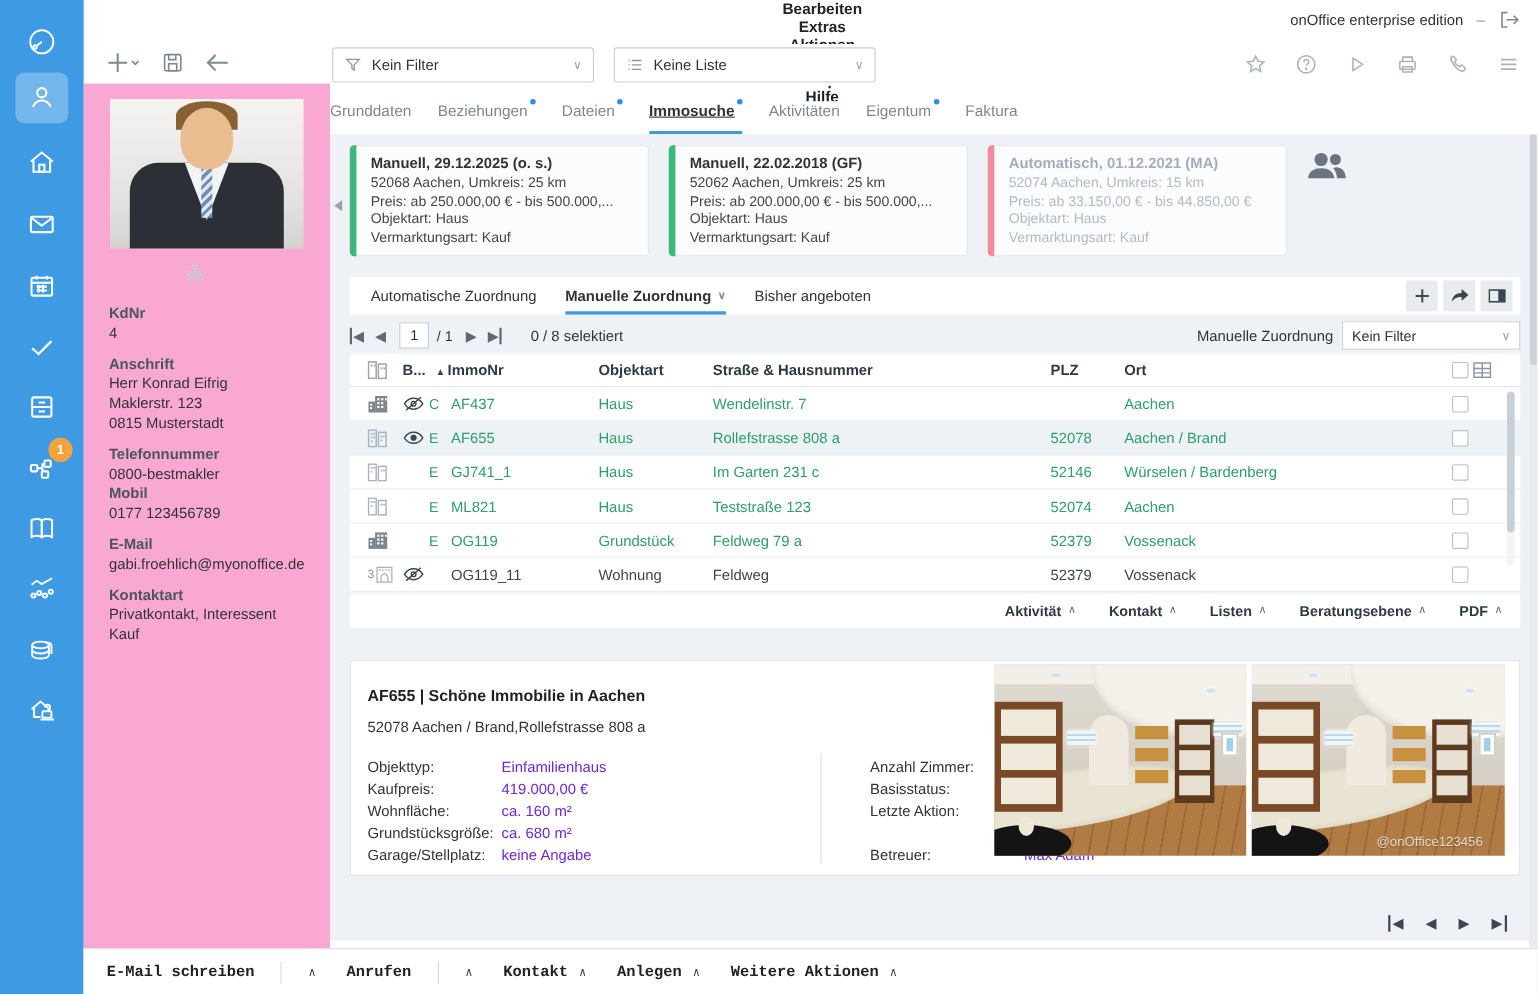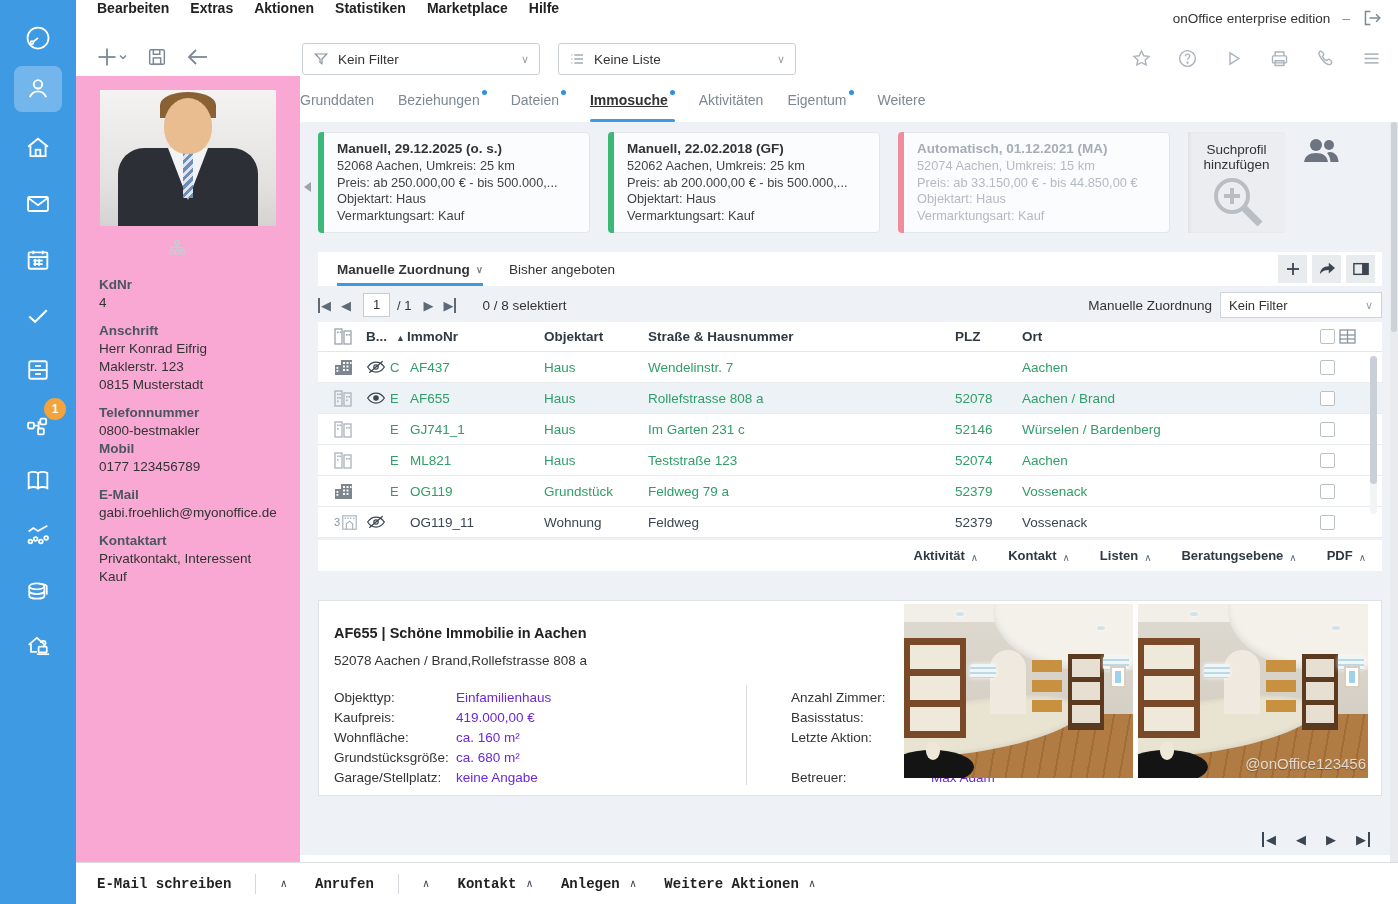--- a/index.html
+++ b/index.html
@@ -13,21 +13,21 @@
   
   .sidebar { position:absolute; left:0; top:0; width:76px; height:904px; background:#3d9ae3; z-index:5; }
   .nav-item { position:absolute; left:50%; transform:translateX(-50%); width:48px; height:40px;
               display:flex; align-items:center; justify-content:center; cursor:pointer; }
   .nav-item.active { background:rgba(255,255,255,.28); border-radius:8px; height:46px; }
   .nav-badge { position:absolute; top:-7px; right:-4px; width:22px; height:22px; border-radius:50%;
                background:#f2a33c; color:#fff; font-size:12px; font-weight:bold;
                display:flex; align-items:center; justify-content:center; }
 
   
-  .menubar { position:absolute; left:76px; top:0; right:0; height:34px; background:#fff; display:flex; align-items:flex-start; }
+  .menubar { position:absolute; left:76px; top:0; right:0; height:34px; background:#fff; display:flex; align-items:center;flex-direction:column; }
   .menubar .menu-item { font-size:14px; font-weight:700; color:#222; margin-left:21px; cursor:pointer; }
   .brand { position:absolute; right:16px; top:9px; display:flex; align-items:center; gap:12px; }
   .brand-text { font-size:13.5px; color:#333; }
   .brand-dash { color:#8a94a0; font-size:14px; }
 
   
   .toolbar { position:absolute; left:76px; top:40px; right:0; height:38px; background:#fff; }
   .tb-left { position:absolute; left:22px; top:6px; display:flex; align-items:center; gap:18px; }
   .tb-icon { display:flex; align-items:center; cursor:pointer; }
   .select-box { position:absolute; top:3px; height:32px; background:#fff; border:1px solid #c9ced5; border-radius:3px;
@@ -119,21 +119,21 @@
   .row-num { font-size:11px; color:#8a94a0; margin-right:1px; }
   .cb { width:15px; height:15px; background:#fff; border:1px solid #b9c0c8; border-radius:2px; cursor:pointer; }
   .hdr-tools { display:flex; align-items:center; gap:4px; }
   .sort { font-size:9px; color:#3c4650; margin-right:2px; }
   .t-scroll { position:absolute; right:5px; top:34px; width:7px; height:158px; background:#f3f4f6; border-radius:4px; }
   .t-scroll .thumb { position:absolute; top:0; left:0; width:7px; height:128px; background:#c9cfd6; border-radius:4px; }
 
   
   .table-footer { position:absolute; left:18px; top:418px; width:1064px; height:31px; background:#fff;
                   display:flex; align-items:center; justify-content:flex-end; gap:30px; padding-right:16px; }
-  .tf-item { font-size:13px; font-weight:700; color:#2f3944; cursor:pointer; display:flex; gap:6px; align-items:flex-end; }
+  .tf-item { font-size:13px; font-weight:700; color:#2f3944; cursor:pointer; display:flex; gap:6px; align-items:flex-start; }
   .tf-item .chev { color:#5f6a76; font-size:10px; font-weight:400; }
 
   
   .detail { position:absolute; left:18px; top:478px; width:1064px; height:196px; background:#fff; border:1px solid #dfe3e8; }
   .d-title { position:absolute; left:15px; top:24px; font-size:14.5px; font-weight:700; color:#222; }
   .d-sub { position:absolute; left:15px; top:52px; font-size:13.5px; color:#333; }
   .kv { position:absolute; top:87px; font-size:13.5px; line-height:20px; }
   .kv-left { left:15px; }
   .kv-right { left:472px; }
   .kv-row { display:flex; }
@@ -160,21 +160,21 @@
   .ph-arch { position:absolute; left:86px; top:46px; width:36px; height:64px; background:#efe9df; border-radius:18px 18px 0 0; }
   .ph-shelf { position:absolute; left:128px; width:30px; height:12px; background:#c8913f; }
   .ph-rdoor { position:absolute; left:164px; top:50px; width:36px; height:76px; background:#5c3a20; padding:5px 4px; }
   .ph-rdoor div { height:18px; background:#e7e0d2; margin-bottom:5px; }
   .ph-sconce { position:absolute; width:26px; height:14px; border-radius:3px;
                background:repeating-linear-gradient(#eef6f8 0 3px,#bfd9e2 3px 5px); box-shadow:0 0 4px rgba(255,255,255,.8); }
   .ph-art { position:absolute; width:16px; height:22px; background:#fff; border:2px solid #d8cfc0; }
   .ph-art::after { content:""; position:absolute; inset:3px; background:#9fd1e8; }
   .ph-table { position:absolute; left:-14px; bottom:-6px; width:84px; height:34px; background:#141414; border-radius:50%; }
   .ph-vase { position:absolute; left:22px; bottom:18px; width:14px; height:18px; background:#efe8d8; border-radius:45% 45% 50% 50%; }
-  .watermark { position:absolute; right:2px; bottom:6px; font-size:15px; color:rgba(255,255,255,.75);
+  .watermark { position:absolute; right:20px; bottom:6px; font-size:12px; color:rgba(255,255,255,.75);
                text-shadow:0 1px 1px rgba(0,0,0,.3); }
 
   
   .bottom-pager { position:absolute; right:20px; top:710px; display:flex; gap:20px; align-items:center; }
   .bp { font-size:13px; color:#3c4650; cursor:pointer; }
   .bp.bar-l { border-left:2px solid #3c4650; padding-left:2px; }
   .bp.bar-r { border-right:2px solid #3c4650; padding-right:2px; }
 
   
   .bottom-bar { position:absolute; left:76px; right:0; bottom:0; height:42px; background:#fff;
@@ -451,21 +451,21 @@
     </div>
   </div>
 
   <div class="tabs">
     <span class="tab"><span>Grunddaten</span></span>
     <span class="tab"><span>Beziehungen</span><span class="dot"></span></span>
     <span class="tab"><span>Dateien</span><span class="dot"></span></span>
     <span class="tab active"><span>Immosuche</span><span class="dot"></span></span>
     <span class="tab"><span>Aktivitäten</span></span>
     <span class="tab"><span>Eigentum</span><span class="dot"></span></span>
-    <span class="tab"><span>Weitere</span></span>
+    <span class="tab"><span>Faktura</span></span>
   </div>
 
   <div class="content">
 
     <span class="card-arrow"></span>
 
     <div class="cards">
       <div class="card">
         <div class="card-title">Manuell, 29.12.2025 (o. s.)</div>
         <div class="card-line">52068 Aachen, Umkreis: 25 km</div>
@@ -480,43 +480,35 @@
         <div class="card-line">Objektart: Haus</div>
         <div class="card-line">Vermarktungsart: Kauf</div>
       </div>
       <div class="card pink muted">
         <div class="card-title">Automatisch, 01.12.2021 (MA)</div>
         <div class="card-line">52074 Aachen, Umkreis: 15 km</div>
         <div class="card-line">Preis: ab 33.150,00 € - bis 44.850,00 €</div>
         <div class="card-line">Objektart: Haus</div>
         <div class="card-line">Vermarktungsart: Kauf</div>
       </div>
-      <div class="add-tile">
-        <span>Suchprofil hinzufügen</span>
-        <div style="display:flex;justify-content:center;margin-top:2px;">
-          <svg width="62" height="52" viewBox="0 0 62 52" fill="none" stroke="#b9bec5" stroke-width="4">
-            <circle cx="26" cy="22" r="16"></circle>
-              <line x1="38" y1="34" x2="54" y2="50" stroke-width="7"></line>
-            <line x1="18" y1="22" x2="34" y2="22"></line>
-              <line x1="26" y1="14" x2="26" y2="30"></line>
-          </svg>
-        </div>
-      </div>
       <div style="padding-top:6px;">
         <svg width="36" height="26" viewBox="0 0 36 26" fill="#6b7480">
           <circle cx="13" cy="7" r="6"></circle>
             <path d="M1 24c1-6 5-9 12-9s11 3 12 9z"></path>
           <circle cx="26" cy="7" r="5"></circle>
             <path d="M27 14c5 .5 8 3.5 8.6 10H27.5c-.3-4-1.5-7-3.5-9 1-.7 2-1 3-1z"></path>
         </svg>
       </div>
     </div>
 
     <div class="subtab-bar">
       <div class="subtabs">
+        <span class="subtab">
+            <span>Automatische Zuordnung</span>
+          </span>
         <span class="subtab active">
           <span>Manuelle Zuordnung</span>
             <span class="chev">∨</span>
         </span>
         <span class="subtab">
             <span>Bisher angeboten</span>
           </span>
       </div>
       <div class="subtab-tools">
         <span class="tool-btn">

